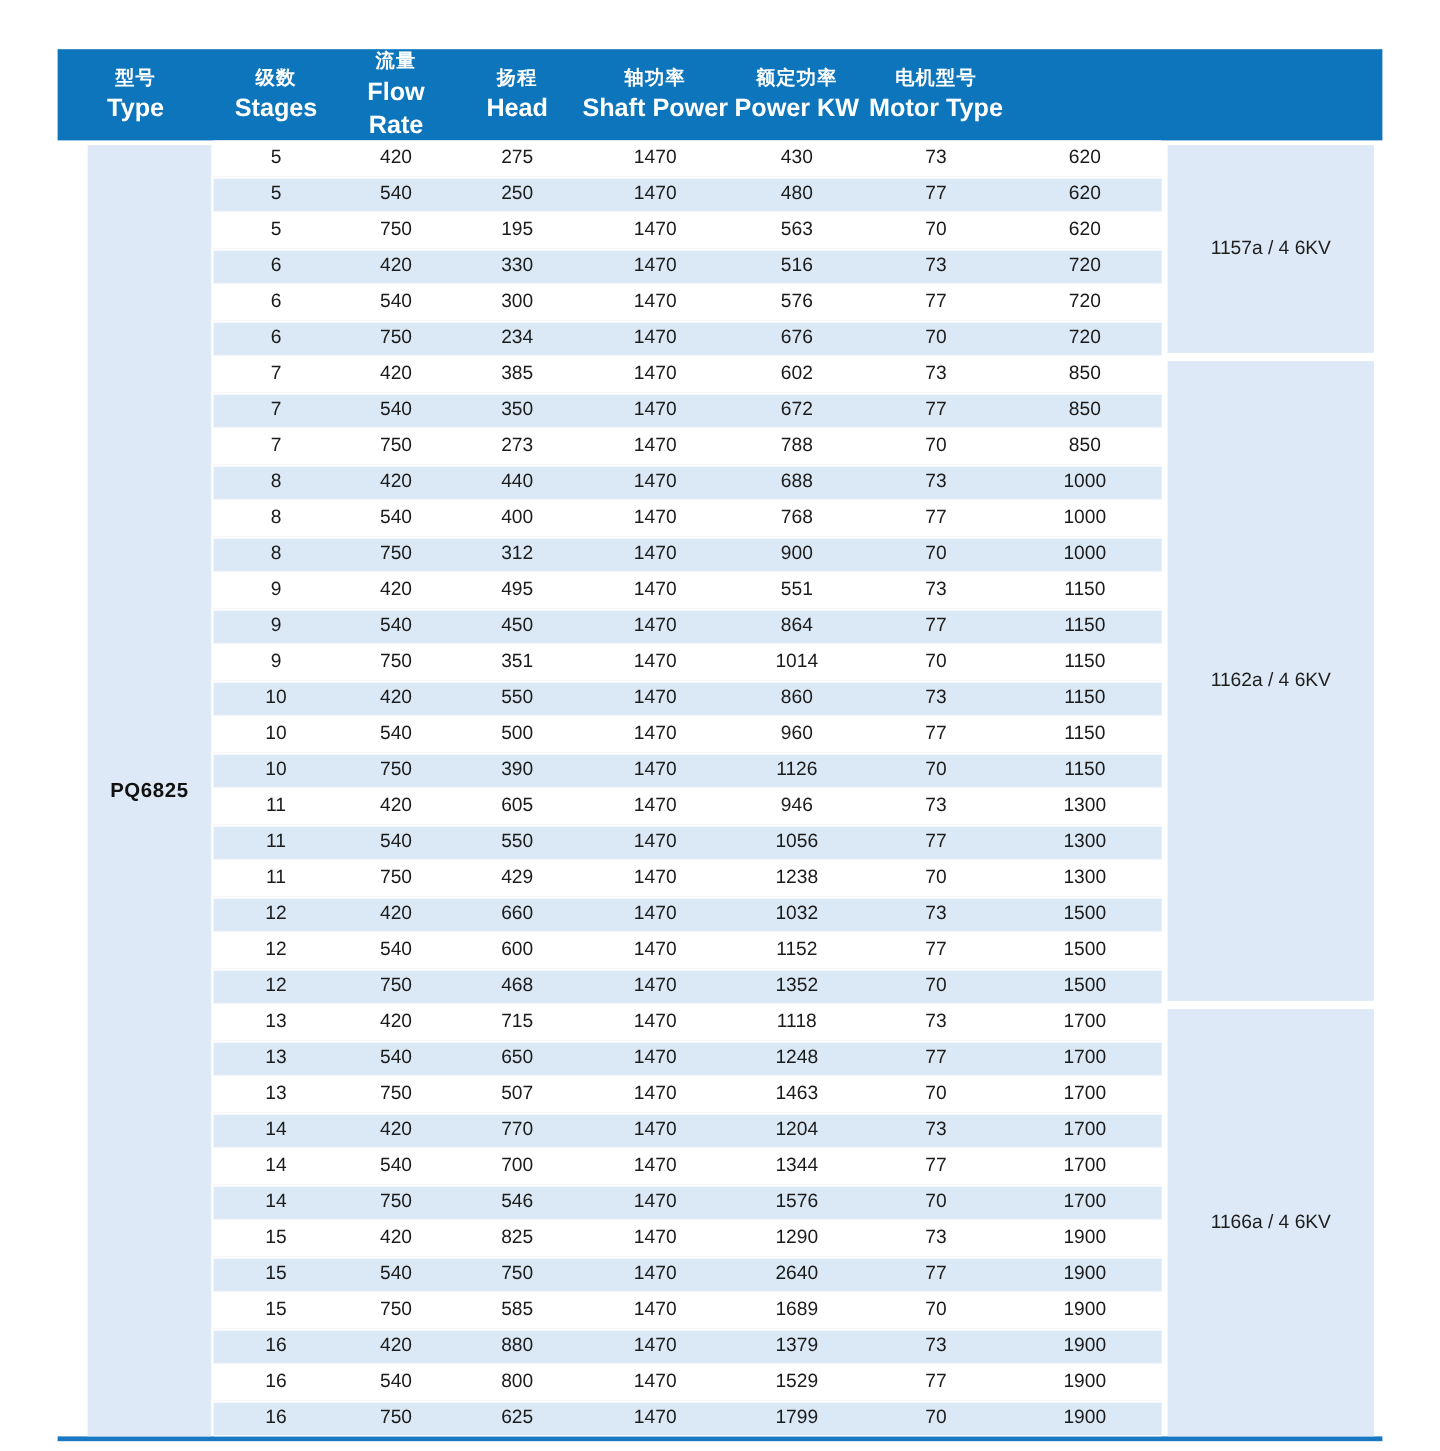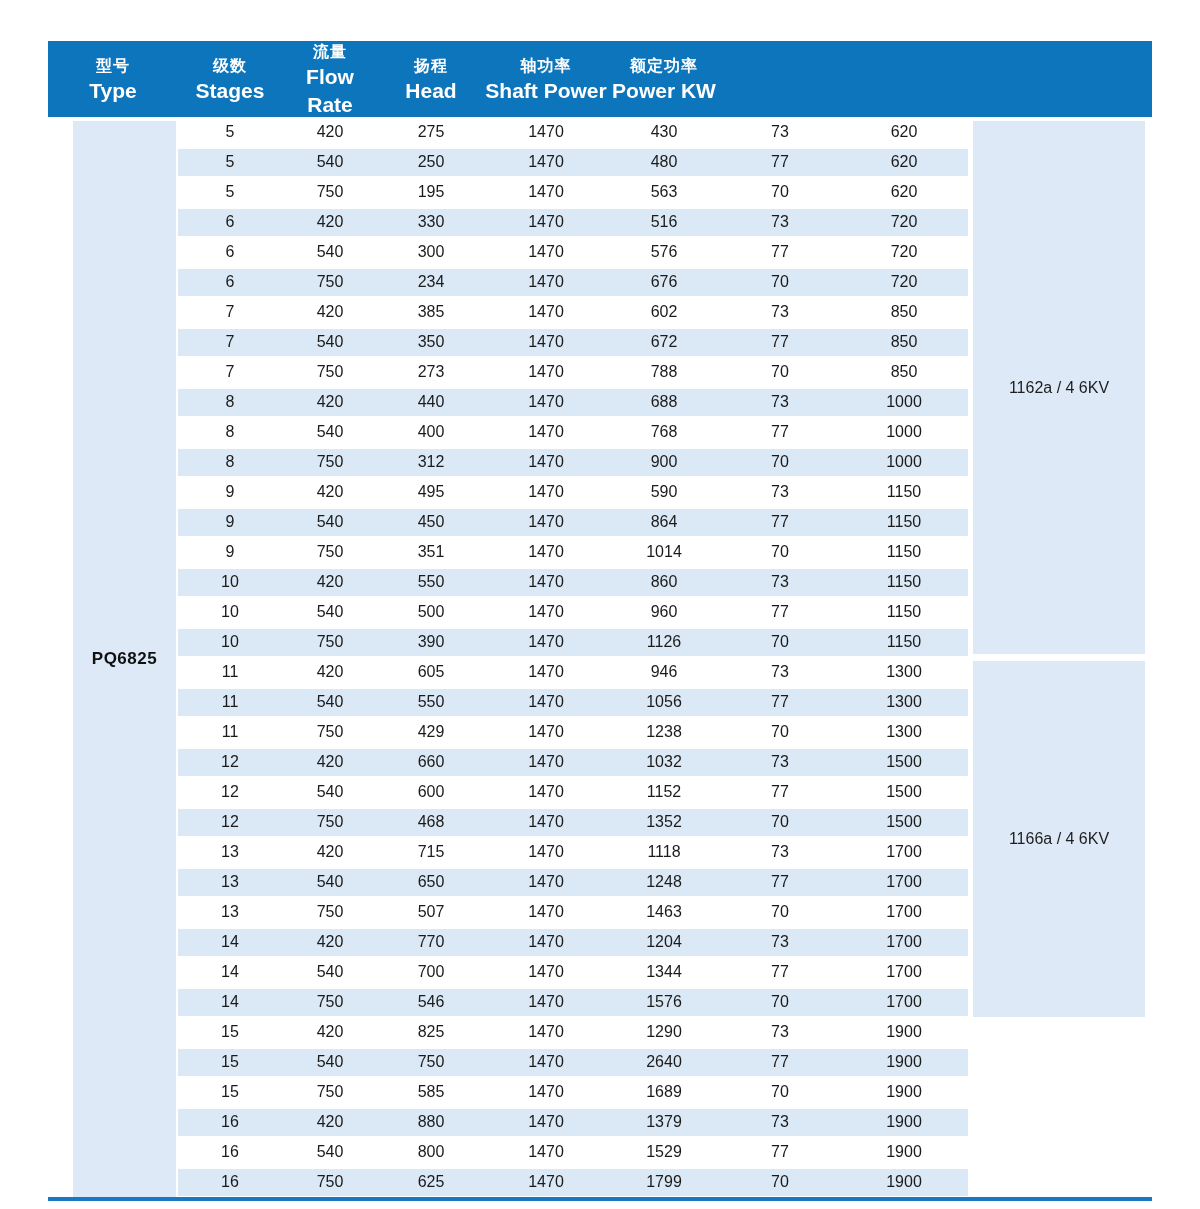--- a/index.html
+++ b/index.html
@@ -86,20 +86,24 @@
       <span class="en">Head</span>
     </div>
     <div class="th">
       <span class="cn">轴功率</span>
       <span class="en">Shaft Power</span>
     </div>
     <div class="th">
       <span class="cn">额定功率</span>
       <span class="en">Power KW</span>
     </div>
+    <div class="th">
+      <span class="cn">电机型号</span>
+      <span class="en">Motor Type</span>
+    </div>
   </div>
 
   <div class="tbody">
     <div class="type-col">
       <div class="type-block">
         <span class="type-label">PQ6825</span>
       </div>
     </div>
     <div class="rows" id="rows">
         <div class="row odd">
@@ -208,21 +212,21 @@
           <div class="cell">1470</div>
           <div class="cell">900</div>
           <div class="cell">70</div>
           <div class="cell">1000</div>
         </div>
         <div class="row odd">
           <div class="cell">9</div>
           <div class="cell">420</div>
           <div class="cell">495</div>
           <div class="cell">1470</div>
-          <div class="cell">590</div>
+          <div class="cell">551</div>
           <div class="cell">73</div>
           <div class="cell">1150</div>
         </div>
         <div class="row even">
           <div class="cell">9</div>
           <div class="cell">540</div>
           <div class="cell">450</div>
           <div class="cell">1470</div>
           <div class="cell">864</div>
           <div class="cell">77</div>
@@ -421,20 +425,23 @@
           <div class="cell">16</div>
           <div class="cell">750</div>
           <div class="cell">625</div>
           <div class="cell">1470</div>
           <div class="cell">1799</div>
           <div class="cell">70</div>
           <div class="cell">1900</div>
         </div>
       </div>
     <div class="motor-col" id="motor">
+        <div class="motor-block" style="height: 173px;">
+          <span class="motor-label">1157a / 4  6KV</span>
+        </div>
         <div class="motor-block" style="height: 533px;">
           <span class="motor-label">1162a / 4  6KV</span>
         </div>
         <div class="motor-block" style="height: 356px;">
           <span class="motor-label">1166a / 4  6KV</span>
         </div>
       </div>
   </div>
 
   <div class="bottom-rule"></div>

